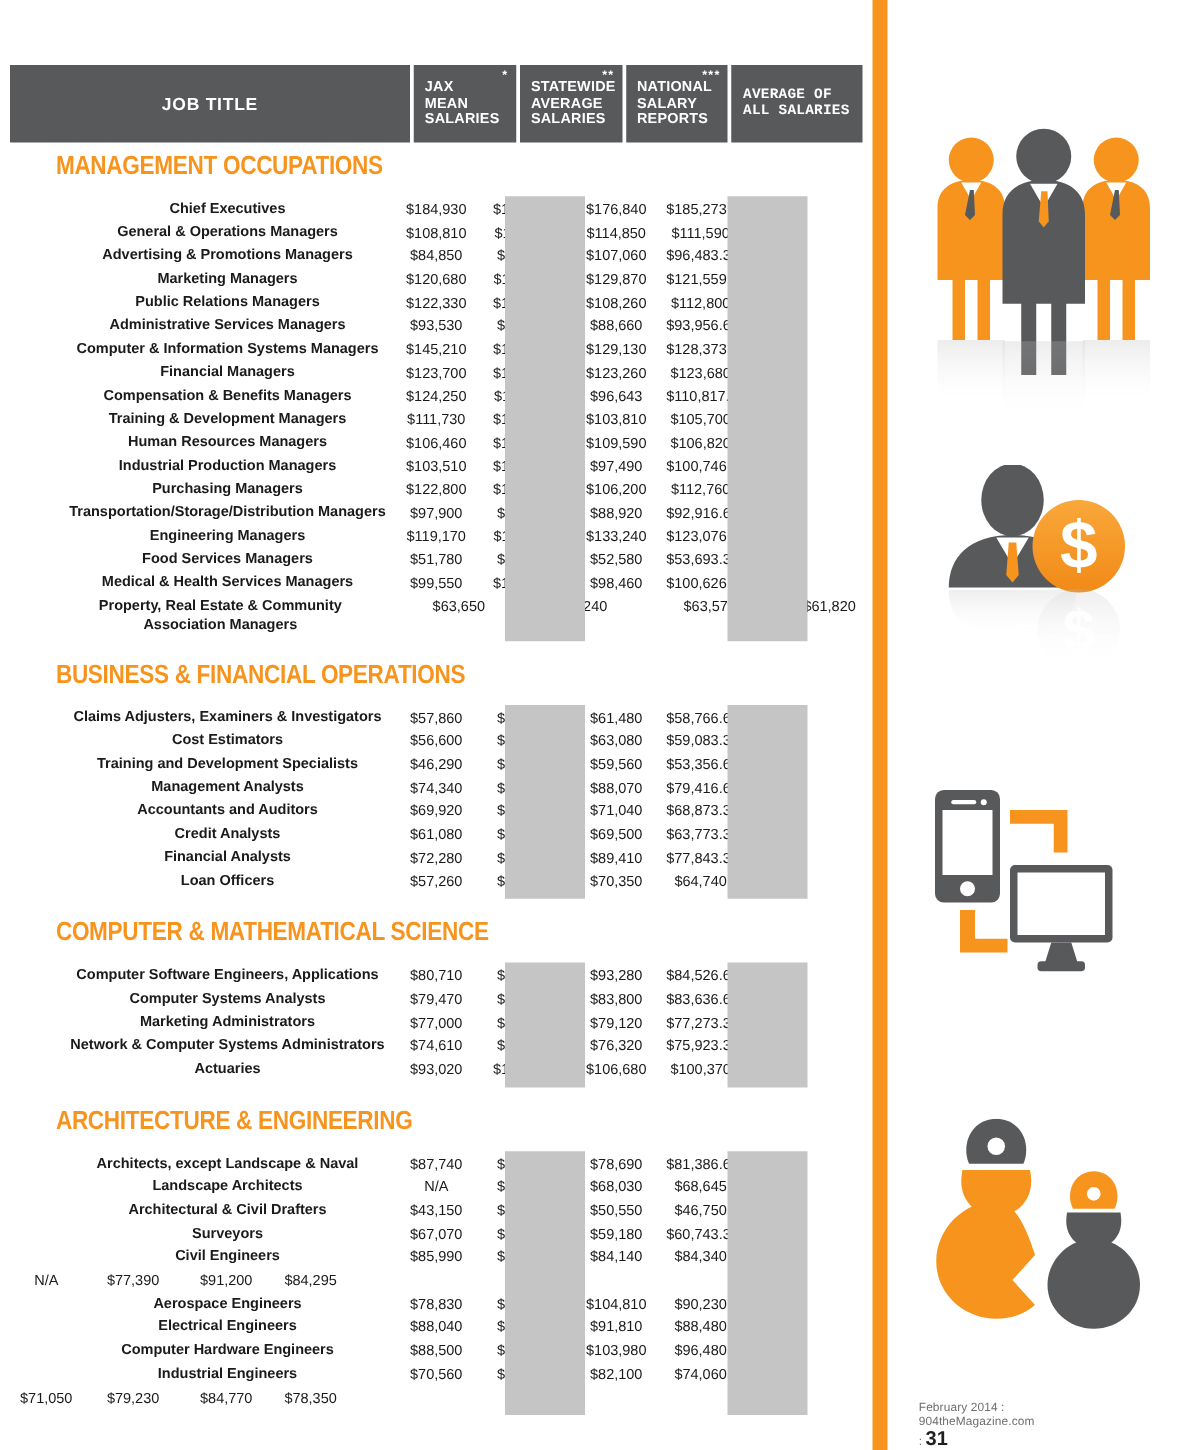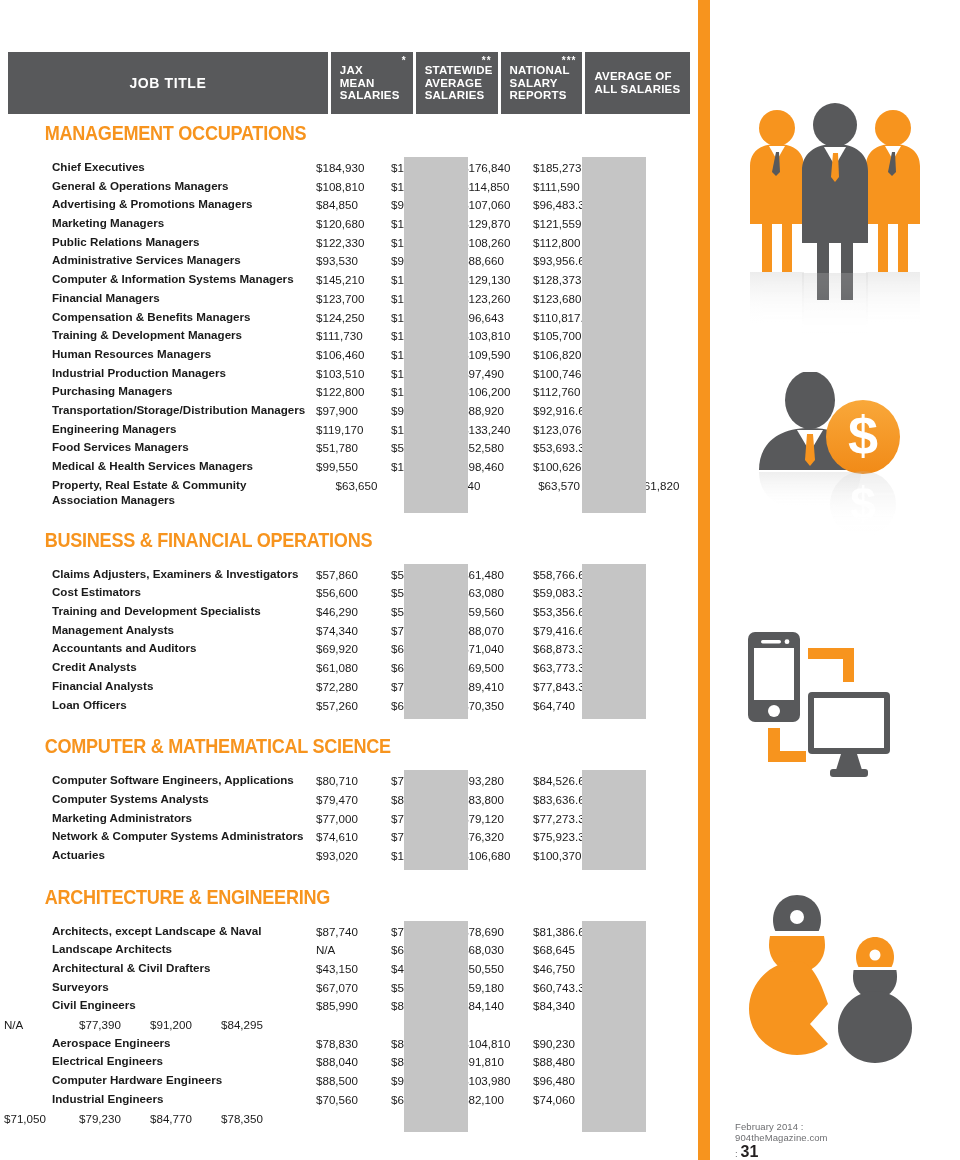--- a/index.html
+++ b/index.html
@@ -53,21 +53,21 @@
     line-height: 12.6px;
     letter-spacing: .2px;
   }
   .th-jobtitle {
     width: 338px;
     justify-content: center;
     font-size: 14px;
     letter-spacing: .6px;
   }
   .th-col { width: 86px; padding-left: 9px; }
-  .th-col.wide { width: 110px; }
+  .th-col.wide { width: 110px; font-family: Liberation Mono, monospace; }
   .th-lines { white-space: pre-line; }
   .th-stars {
     position: absolute;
     top: 4px;
     right: 6px;
     font-size: 10px;
     letter-spacing: 1px;
     line-height: 10px;
   }
 
@@ -104,20 +104,21 @@
     white-space: nowrap;
   }
 
   .row {
     display: flex;
     align-items: flex-start;
     height: 18.7px;
     font-size: 11.6px;
     color: #1a1a1a;
     line-height: 18.7px;
+    text-align: center;
   }
   .row.tall { height: 32px; gap: 31px; }
 
   .cell-job {
     width: 312px;
     padding-left: 52px;
     font-weight: bold;
     white-space: pre-line;
     line-height: 15px;
     padding-top: 2px;

